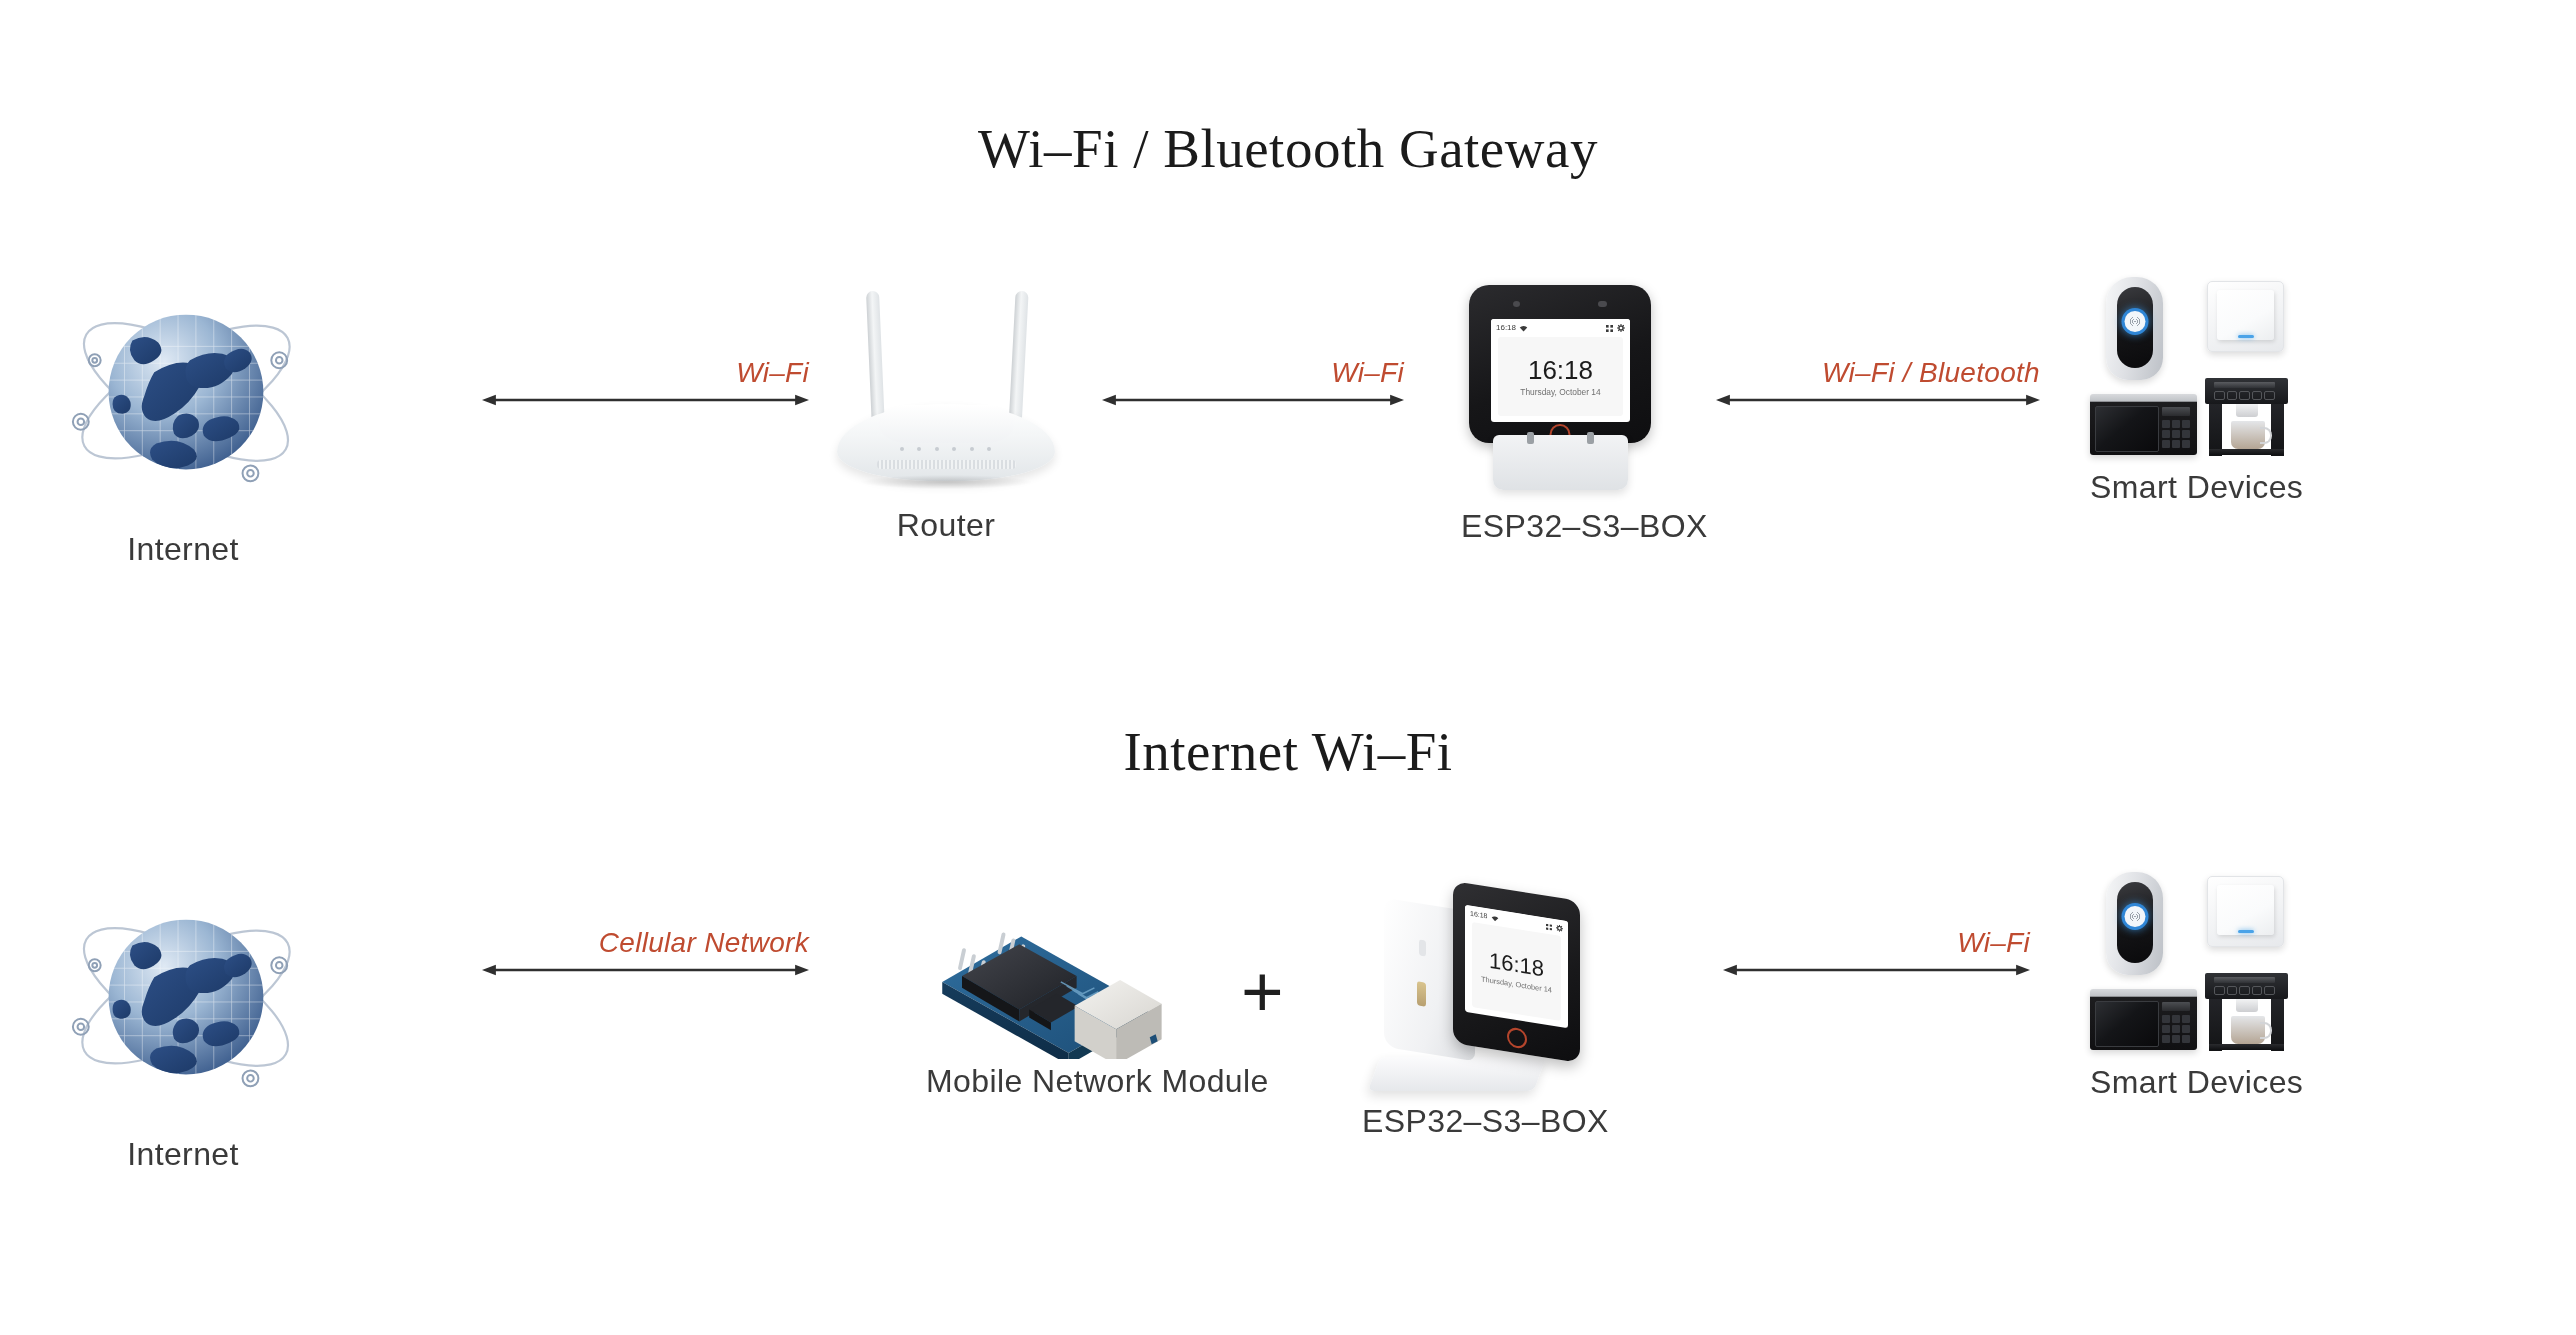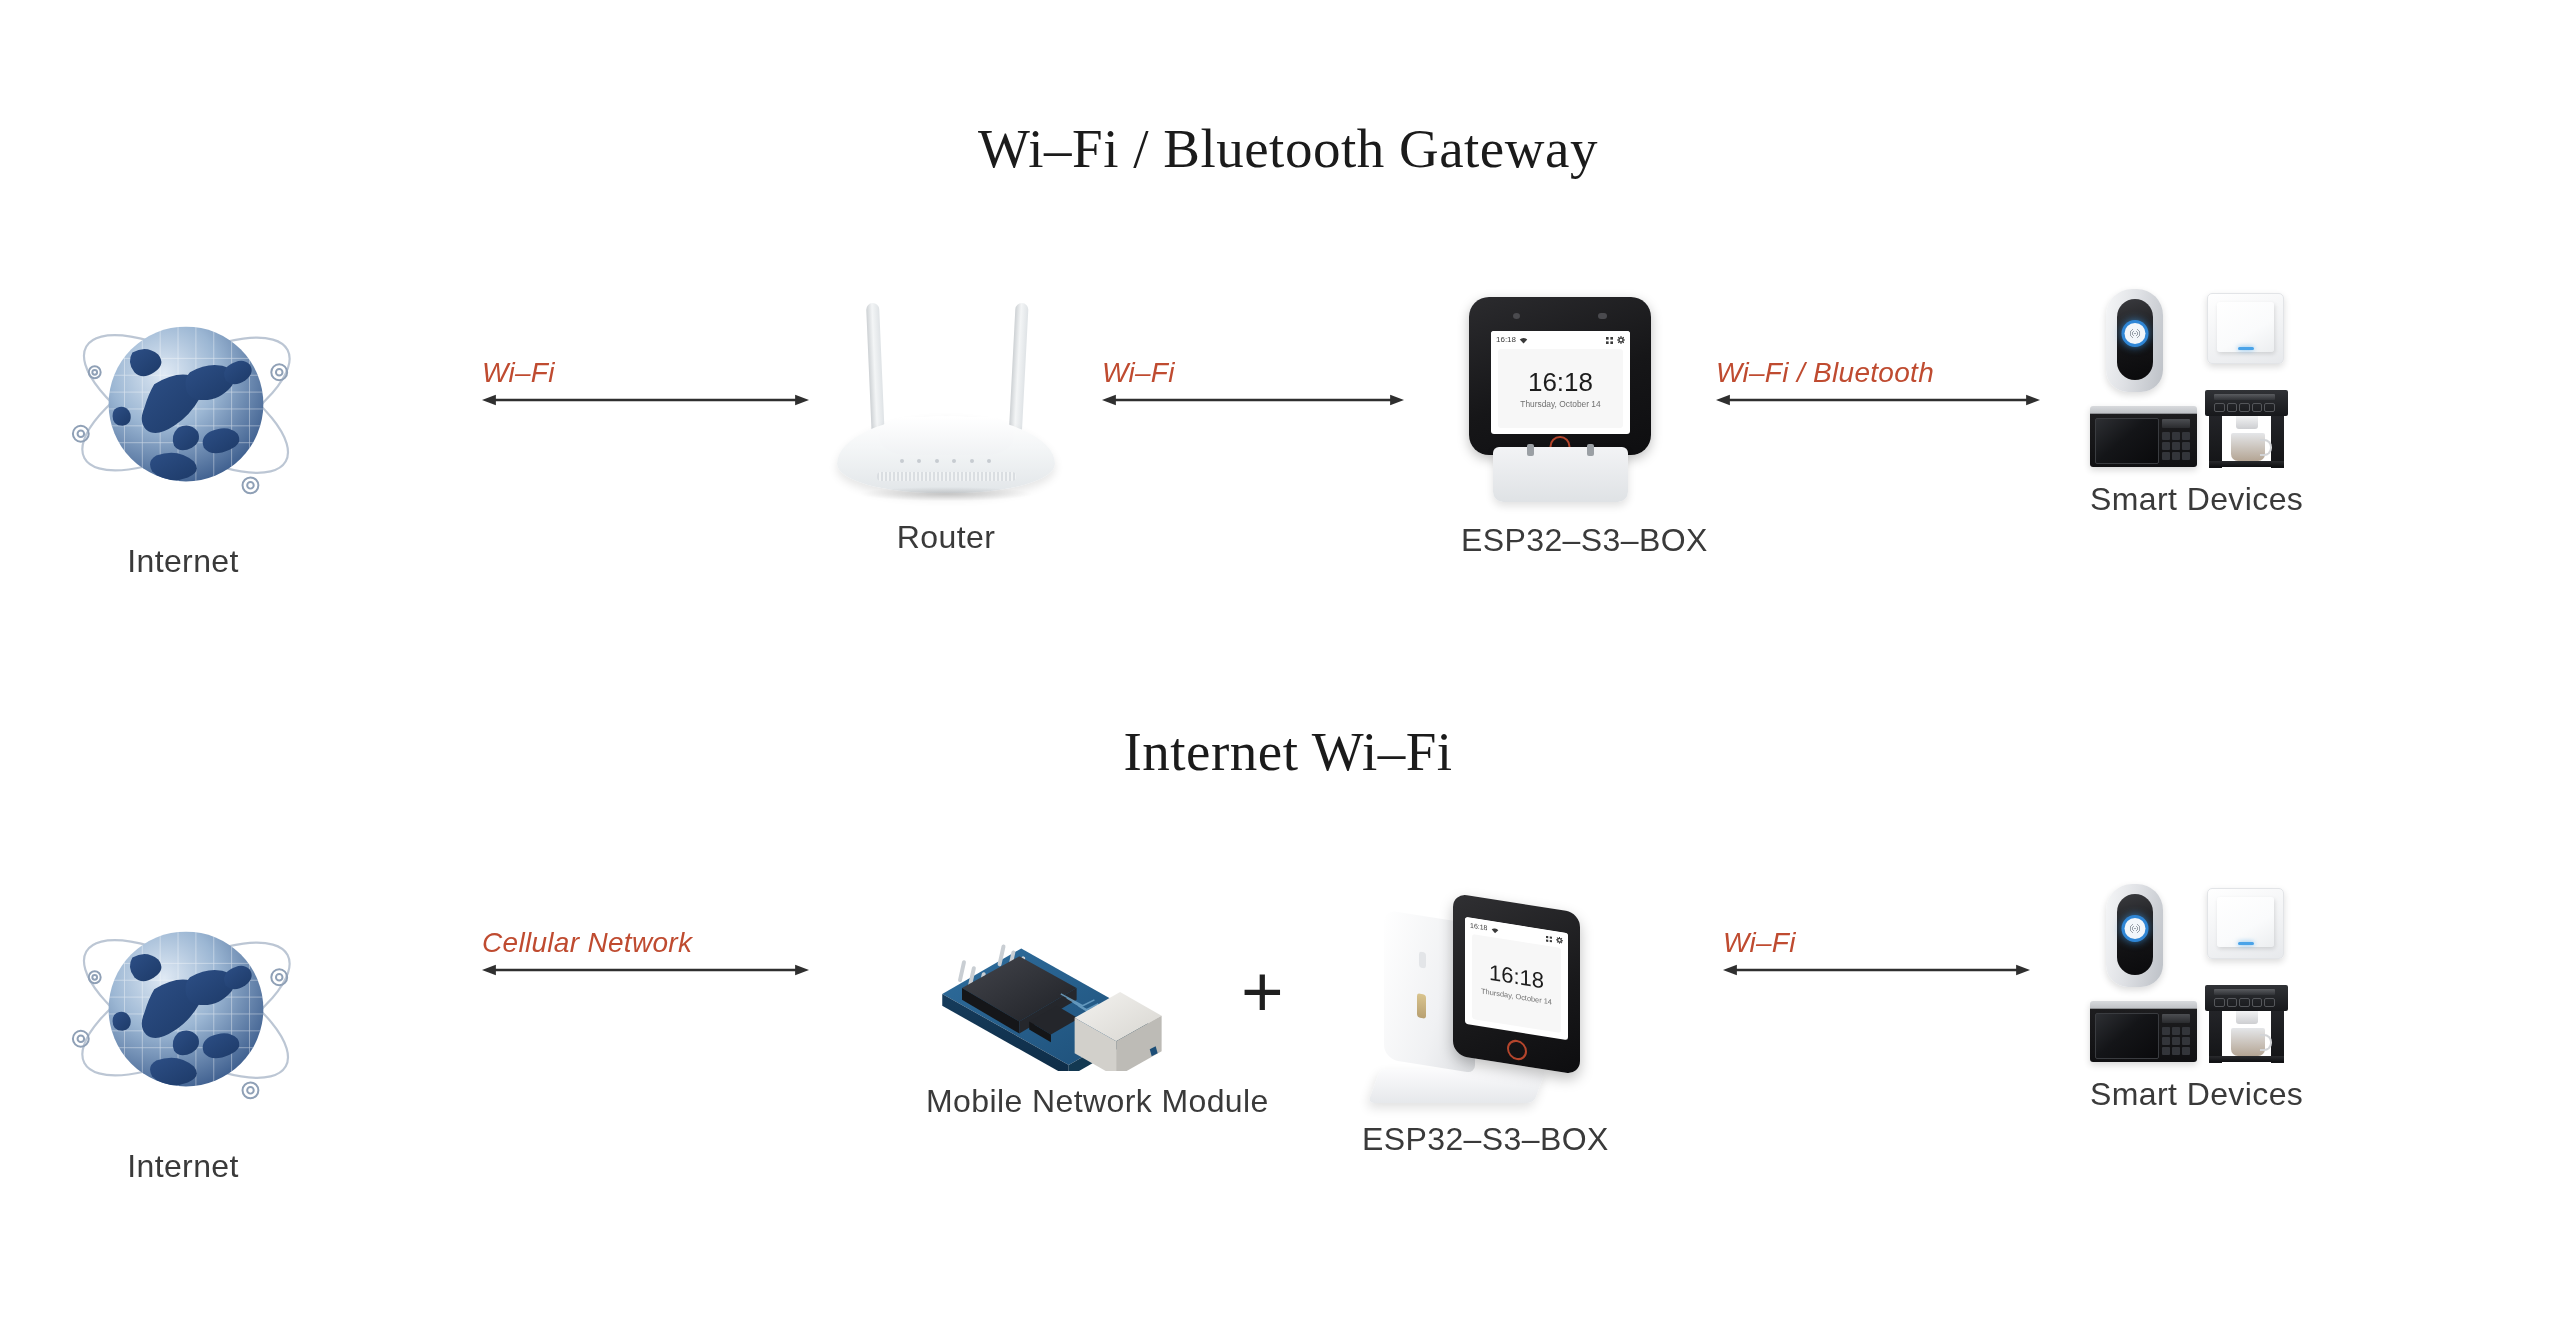--- a/index.html
+++ b/index.html
@@ -22,38 +22,38 @@
     font-weight:300;
     letter-spacing:0.5px;
     color:#1b1b1b;
     font-family:Liberation Serif, serif;
   }
   #title-row1{top:117px;}
   #title-row2{top:720px;}
 
   
   .node{position:absolute;text-align:center;}
-  .node-art{position:relative;margin:12px auto;}
+  .node-art{position:relative;margin:0 auto;}
   .node-label{
     font-size:32px;
     font-weight:400;
     color:#3a3a3a;
     white-space:nowrap;
     letter-spacing:0.4px;
   }
 
   
   .arrow{position:absolute;height:59px;}
   .arrow svg{display:block;overflow:visible;}
   .arrow-label{
     position:absolute;
     top:-34px;
     left:0;
     width:100%;
-    text-align:left;
+    text-align:right;
     font-style:italic;
     font-size:28px;
     color:#bf4b30;
     white-space:nowrap;
     letter-spacing:0.3px;
   }
 
   
   .plus-sign{
     position:absolute;

